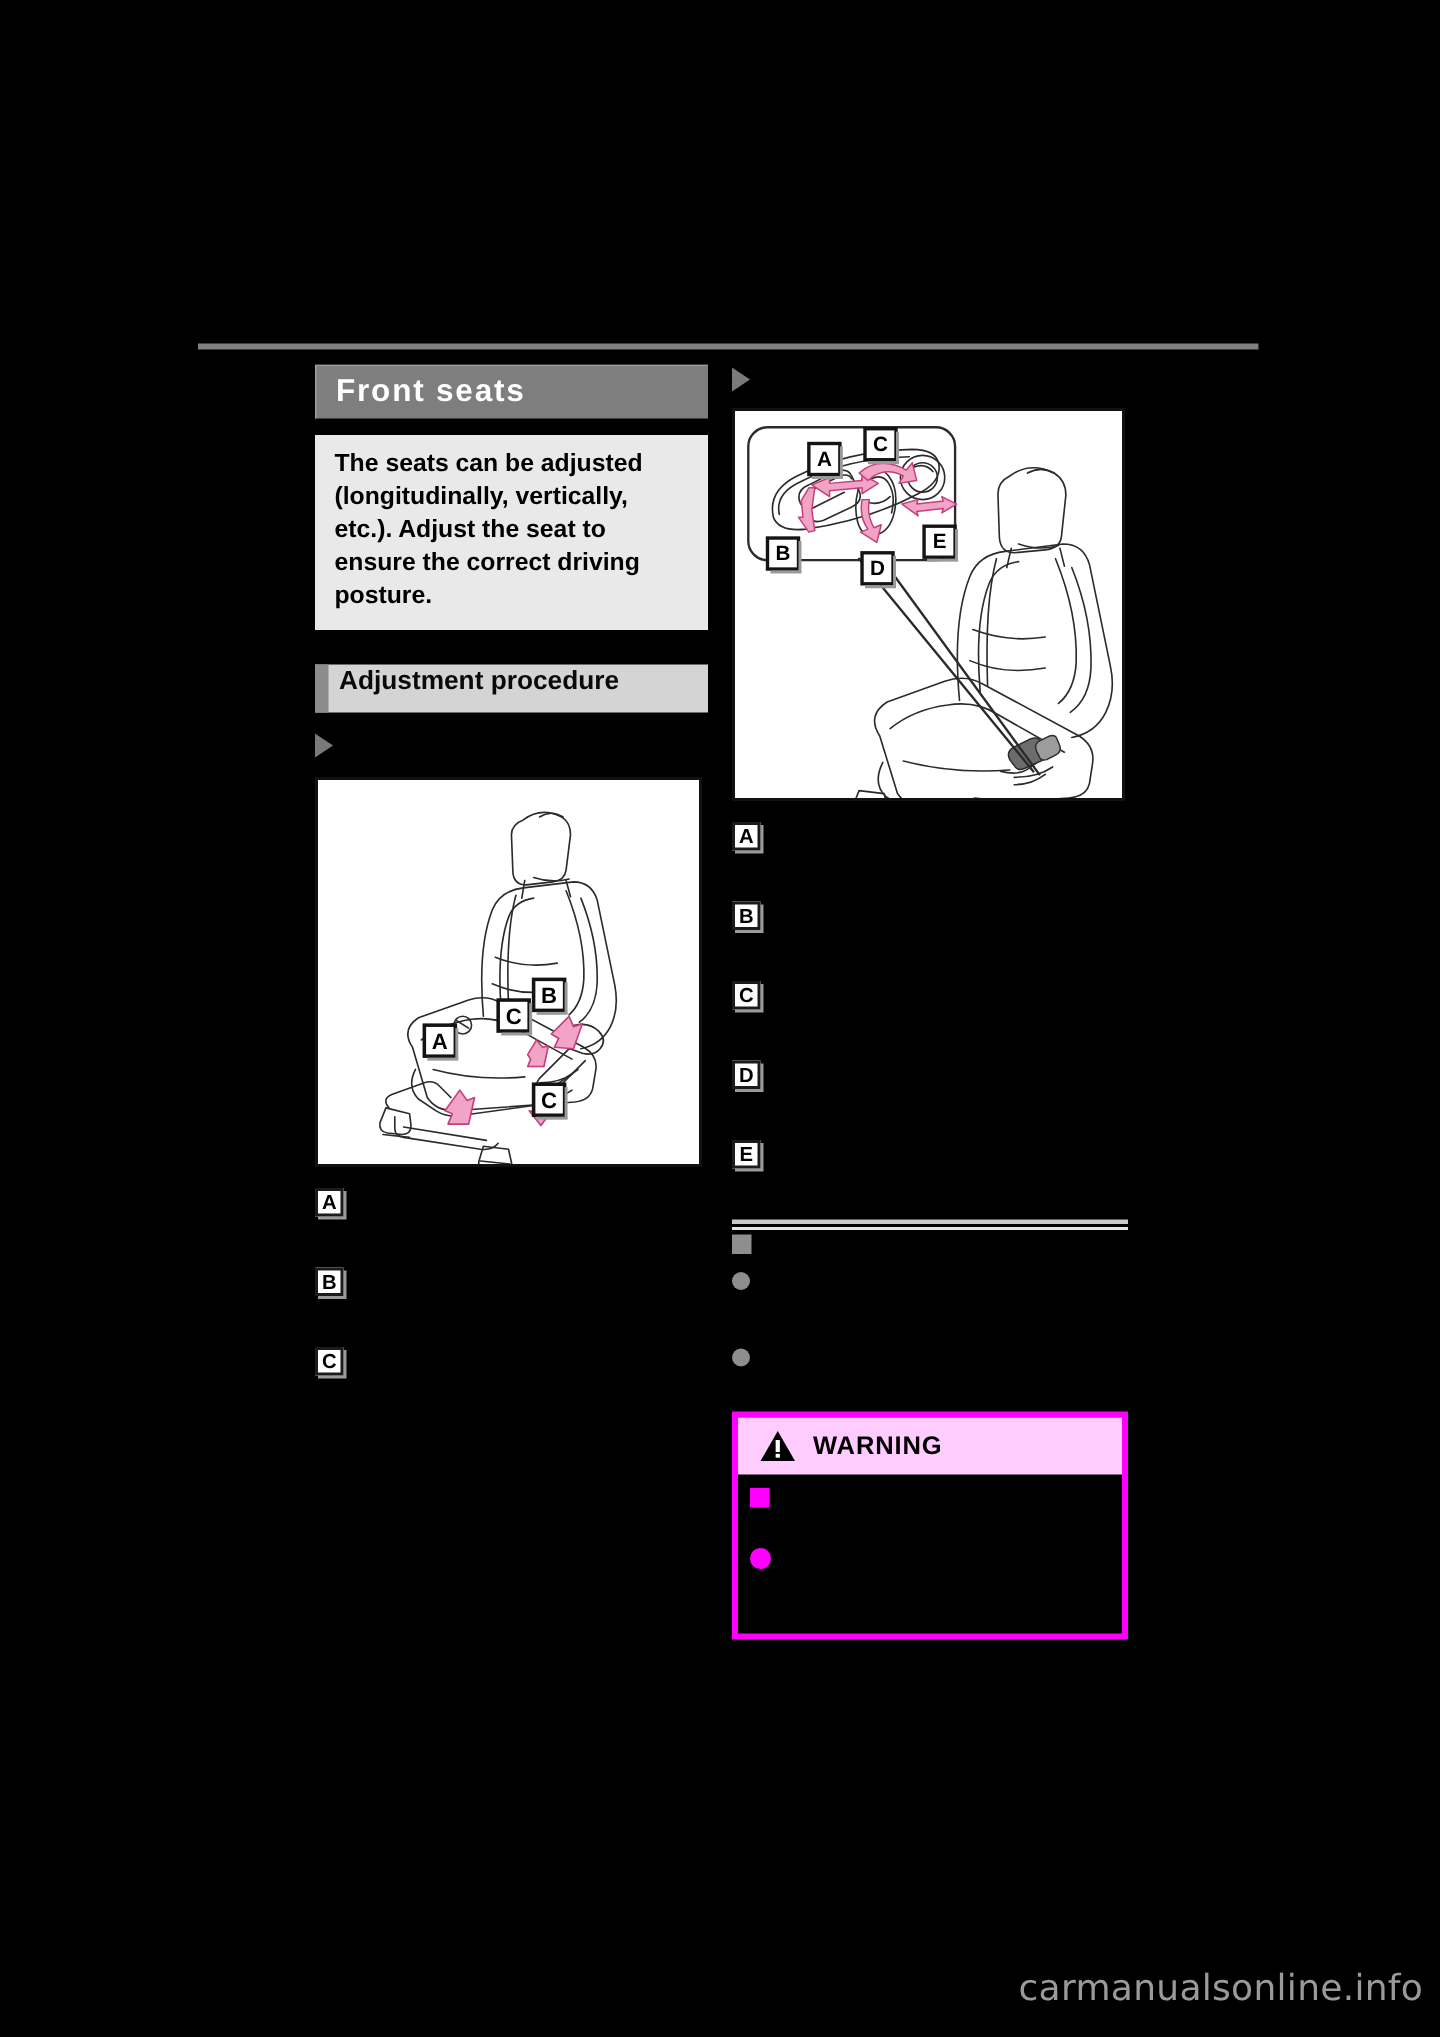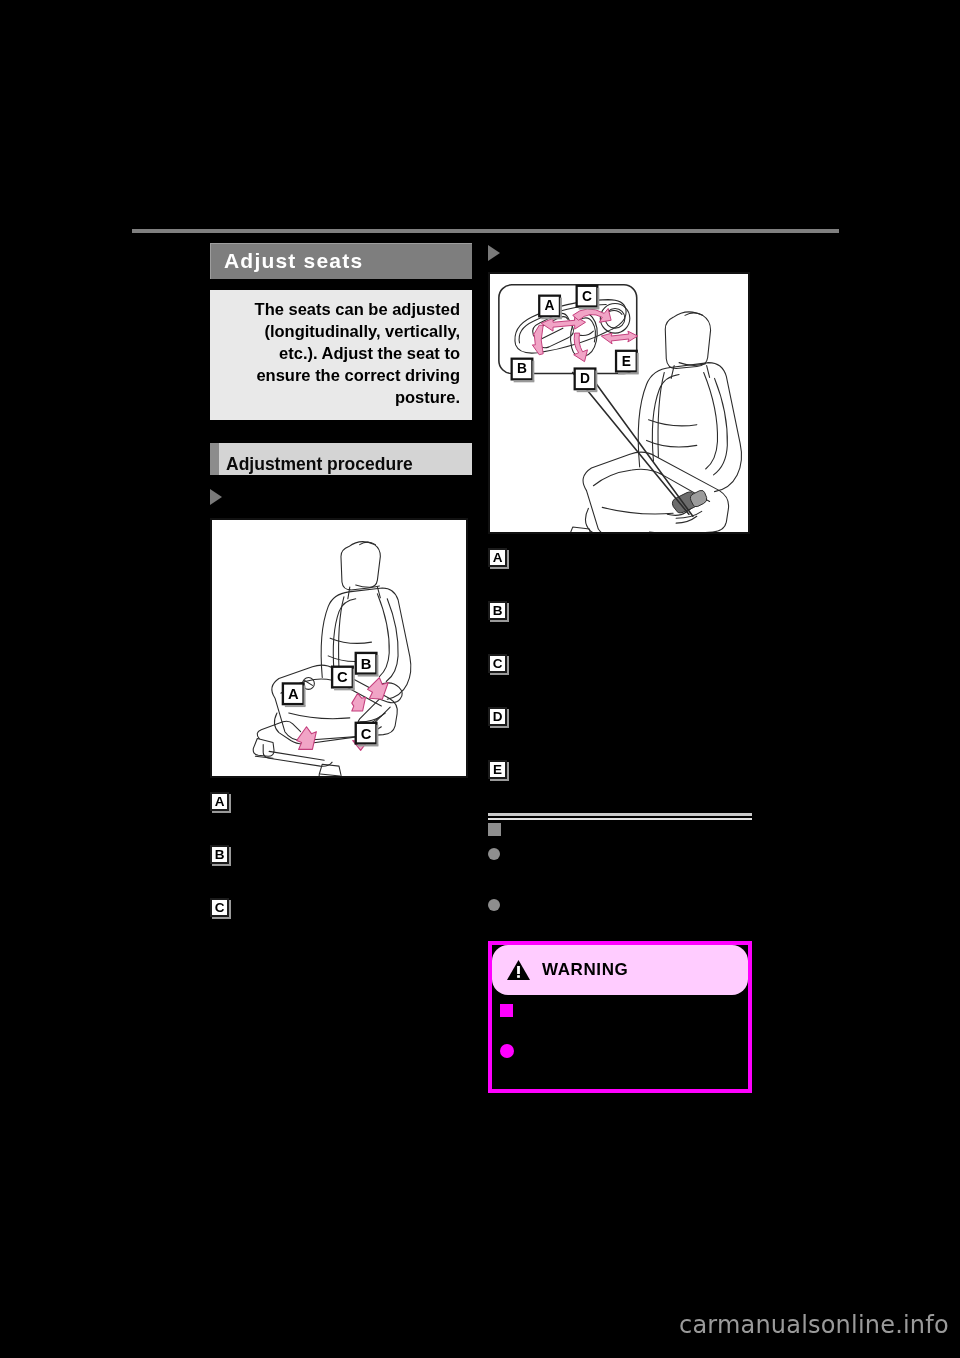--- a/index.html
+++ b/index.html
@@ -62,37 +62,36 @@
     font-weight: bold;
     letter-spacing: 1.2px;
   }
 
   
   .desc-box {
     margin-top: 11px;
     background: #e9e9e9;
     padding: 9px 12px 11px 13px;
     box-sizing: border-box;
-    text-align: right;
   }
   .desc-box p {
     margin: 0;
     font-size: 16.5px;
     font-weight: bold;
     line-height: 1.33;
     color: #000;
   }
 
   
   .subsection-bar {
     margin-top: 23px;
     height: 32px;
     background: #d4d4d4;
     display: flex;
-    align-items: flex-end;
+    align-items: flex-start;
     position: relative;
     box-sizing: border-box;
   }
   .subsection-bar::before {
     content: "";
     position: absolute;
     left: 0; top: 0; bottom: 0;
     width: 9px;
     background: #8c8c8c;
   }
@@ -225,26 +224,25 @@
     margin-top: 30px;
     border: 4px solid #ff00ff;
     background: #000000;
     box-sizing: border-box;
     width: 264px;
     height: 152px;
     position: relative;
   }
   .warning-head {
     background: #ffccff;
-    height: 50px;
+    height: 38px;
     display: flex;
     align-items: center;
     padding-left: 14px;
     box-sizing: border-box;
-    border-radius: 16px;
   }
   .warn-tri {
     position: relative;
     width: 25px; height: 22px;
     flex: 0 0 auto;
   }
   .warn-tri svg { display: block; }
   .warning-head .wtext {
     margin-left: 11px;
     font-size: 17px;
@@ -300,21 +298,21 @@
 </head>
 <body>
 
 <div class="page">
 
   <div class="top-rule"></div>
 
   <div class="col-left">
 
     <div class="section-bar">
-      <span class="title">Adjust seats</span>
+      <span class="title">Front seats</span>
     </div>
 
     <div class="desc-box">
       <p>The seats can be adjusted (longitudinally, vertically, etc.). Adjust the seat to ensure the correct driving posture.</p>
     </div>
 
     <div class="subsection-bar">
       <span class="title">Adjustment procedure</span>
     </div>
 

